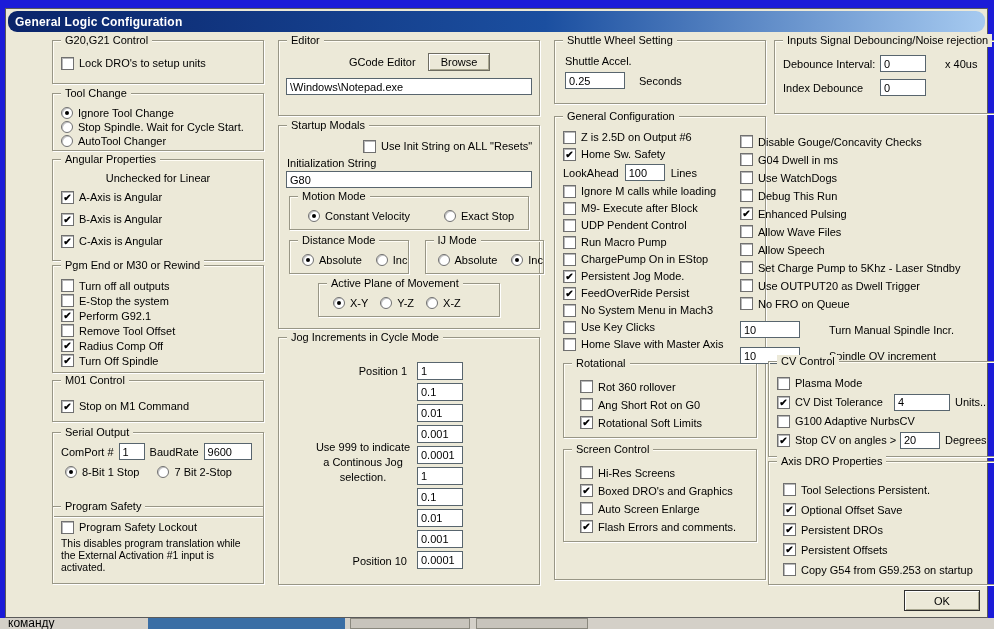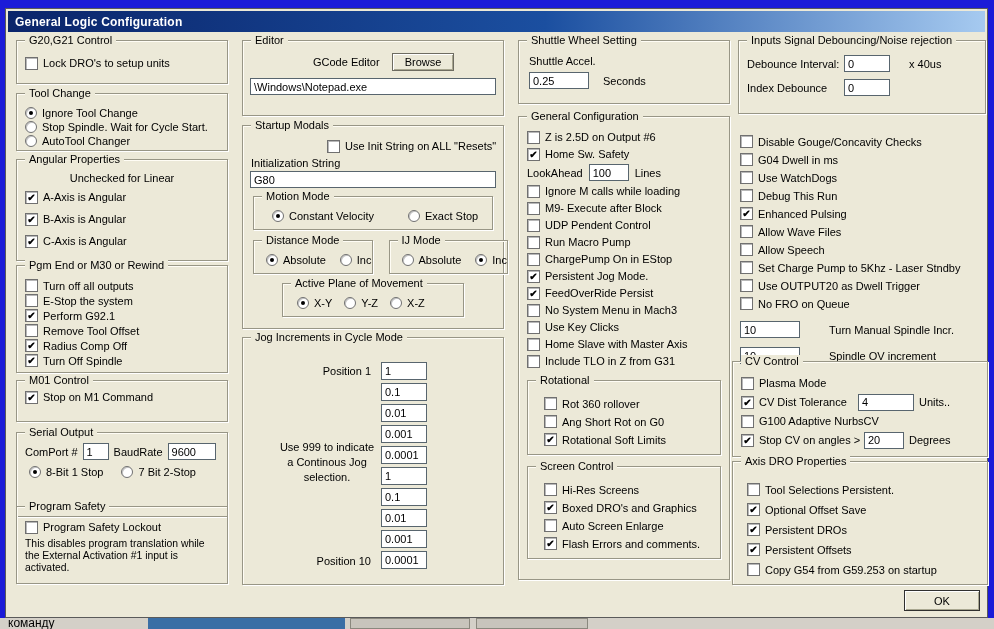--- a/index.html
+++ b/index.html
@@ -4,25 +4,25 @@
 <style>
   * { margin:0; padding:0; box-sizing:border-box; }
   html,body { width:994px; height:629px; overflow:hidden; }
   body { background:#1b1bd8; font-family:"Liberation Sans",sans-serif; font-size:11px; color:#000; position:relative; }
 
   .dialog { position:absolute; left:5px; top:8px; width:983px; height:610px;
             background:#ece9d8; border:1px solid #5a5a5a; }
 
   .titlebar { position:absolute; left:2px; top:2px; right:2px; height:21px;
               background:linear-gradient(90deg,#0a246a 0%,#1b4fa0 55%,#a6caf0 100%);
-              display:flex; align-items:center; padding-left:7px; }
+              display:flex; align-items:center; padding-left:7px;border-radius:9px; }
   .titlebar .title { color:#fff; font-weight:bold; font-size:12px; letter-spacing:.2px; }
 
   .group { position:absolute; border:1px solid #989686; box-shadow:1px 1px 0 #ffffff, inset 1px 1px 0 #fffdf5;
-           padding-top:12px; }
+           padding-top:12px;margin-left:36px; }
   .legend { position:absolute; top:-7px; left:8px; background:#ece9d8; padding:0 4px; line-height:13px; white-space:nowrap; }
 
   .sub { position:relative; border:1px solid #989686; box-shadow:1px 1px 0 #ffffff, inset 1px 1px 0 #fffdf5; }
   .sub .legend { background:#ece9d8; }
 
   .row { display:flex; align-items:center; gap:5px; min-height:16px; margin:0 0 1px 8px; white-space:nowrap; }
   .row.tight { min-height:15px; margin-bottom:0; }
   .row.r14 { min-height:14px; margin-bottom:0; }
 
   .cb { flex:0 0 13px; width:13px; height:13px; background:#fff; border:1px solid #707070;
@@ -44,21 +44,21 @@
   .btn.ok { position:absolute; left:898px; top:581px; width:76px; height:21px; border:1px solid #30302f; }
 
   .inline-rows { display:flex; gap:18px; margin:4px 0 0 12px; }
   .inline-rows .row { margin:0; }
 
   
   #g-g20      { left:10px; top:31px;  width:212px; height:44px;  padding-top:14px; }
   #g-tool     { left:10px; top:84px;  width:212px; height:58px; }
   #g-angular  { left:10px; top:150px; width:212px; height:102px; }
   #g-pgm      { left:10px; top:256px; width:212px; height:108px; }
-  #g-m01      { left:10px; top:371px; width:212px; height:42px; padding-top:8px; }
+  #g-m01      { left:10px; top:371px; width:212px; height:42px; padding-top:17px; }
   #g-serial   { left:10px; top:423px; width:212px; height:85px; padding-top:10px; }
   #g-safety   { left:10px; top:497px; width:212px; height:78px; }
   .note-center { text-align:center; margin-bottom:5px; }
   #g-angular .row { margin-bottom:6px; }
   .small-note { font-size:10.4px; line-height:12px; margin:3px 6px 0 8px; white-space:normal; }
 
   
   #g-editor  { left:236px; top:31px;  width:262px; height:76px; }
   #g-startup { left:236px; top:116px; width:262px; height:204px; }
   #g-jog     { left:236px; top:328px; width:262px; height:248px; padding:0; }
@@ -443,24 +443,20 @@
       <div class="row">
         <span class="cb" data-checked="false"></span>
         <span>Use Key Clicks</span>
       </div>
 
       <div class="row">
         <span class="cb" data-checked="false"></span>
         <span>Home Slave with Master Axis</span>
       </div>
 
-      <div class="row">
-        <span class="cb" data-checked="false"></span>
-        <span>Include TLO in Z from G31</span>
-      </div>
 
     <div class="sub" id="sub-rot">
       <span class="legend">Rotational</span>
 
         <div class="row">
           <span class="cb" data-checked="false"></span>
           <span>Rot 360 rollover</span>
         </div>
 
         <div class="row">

